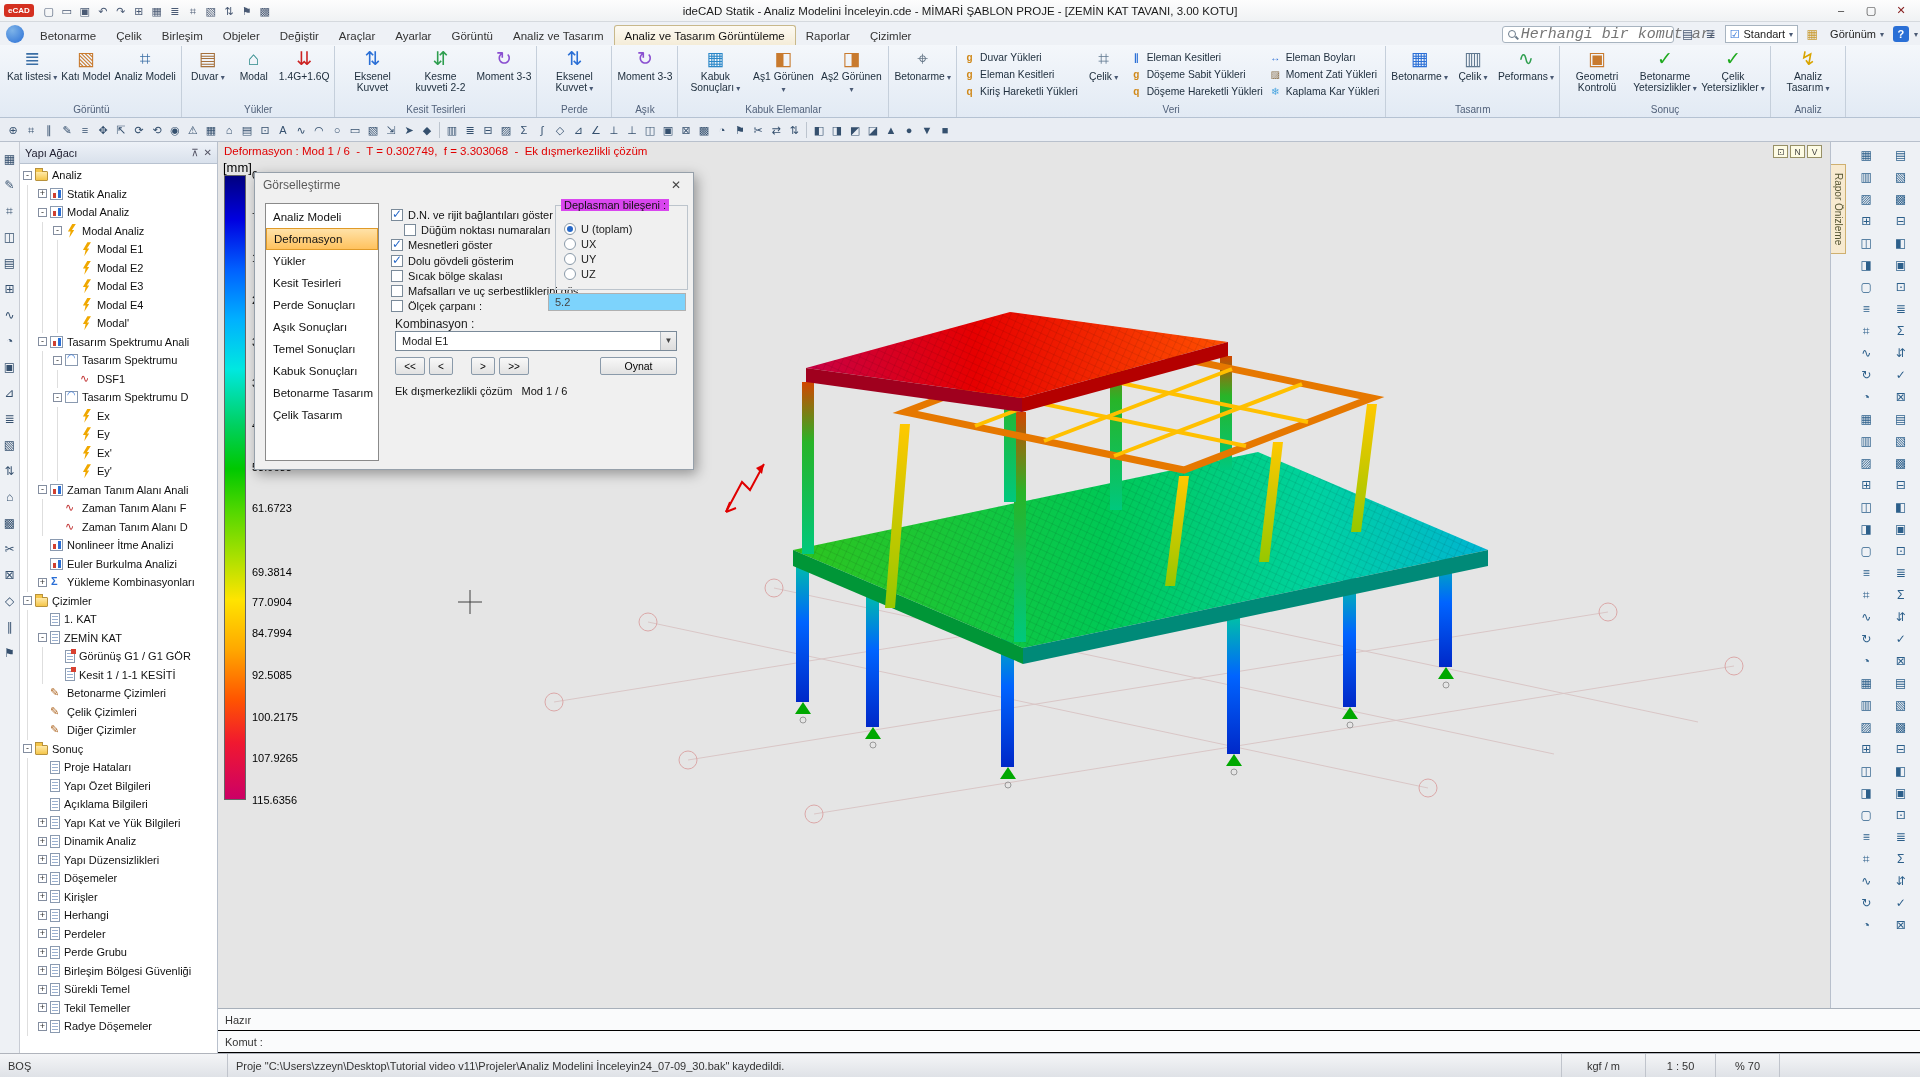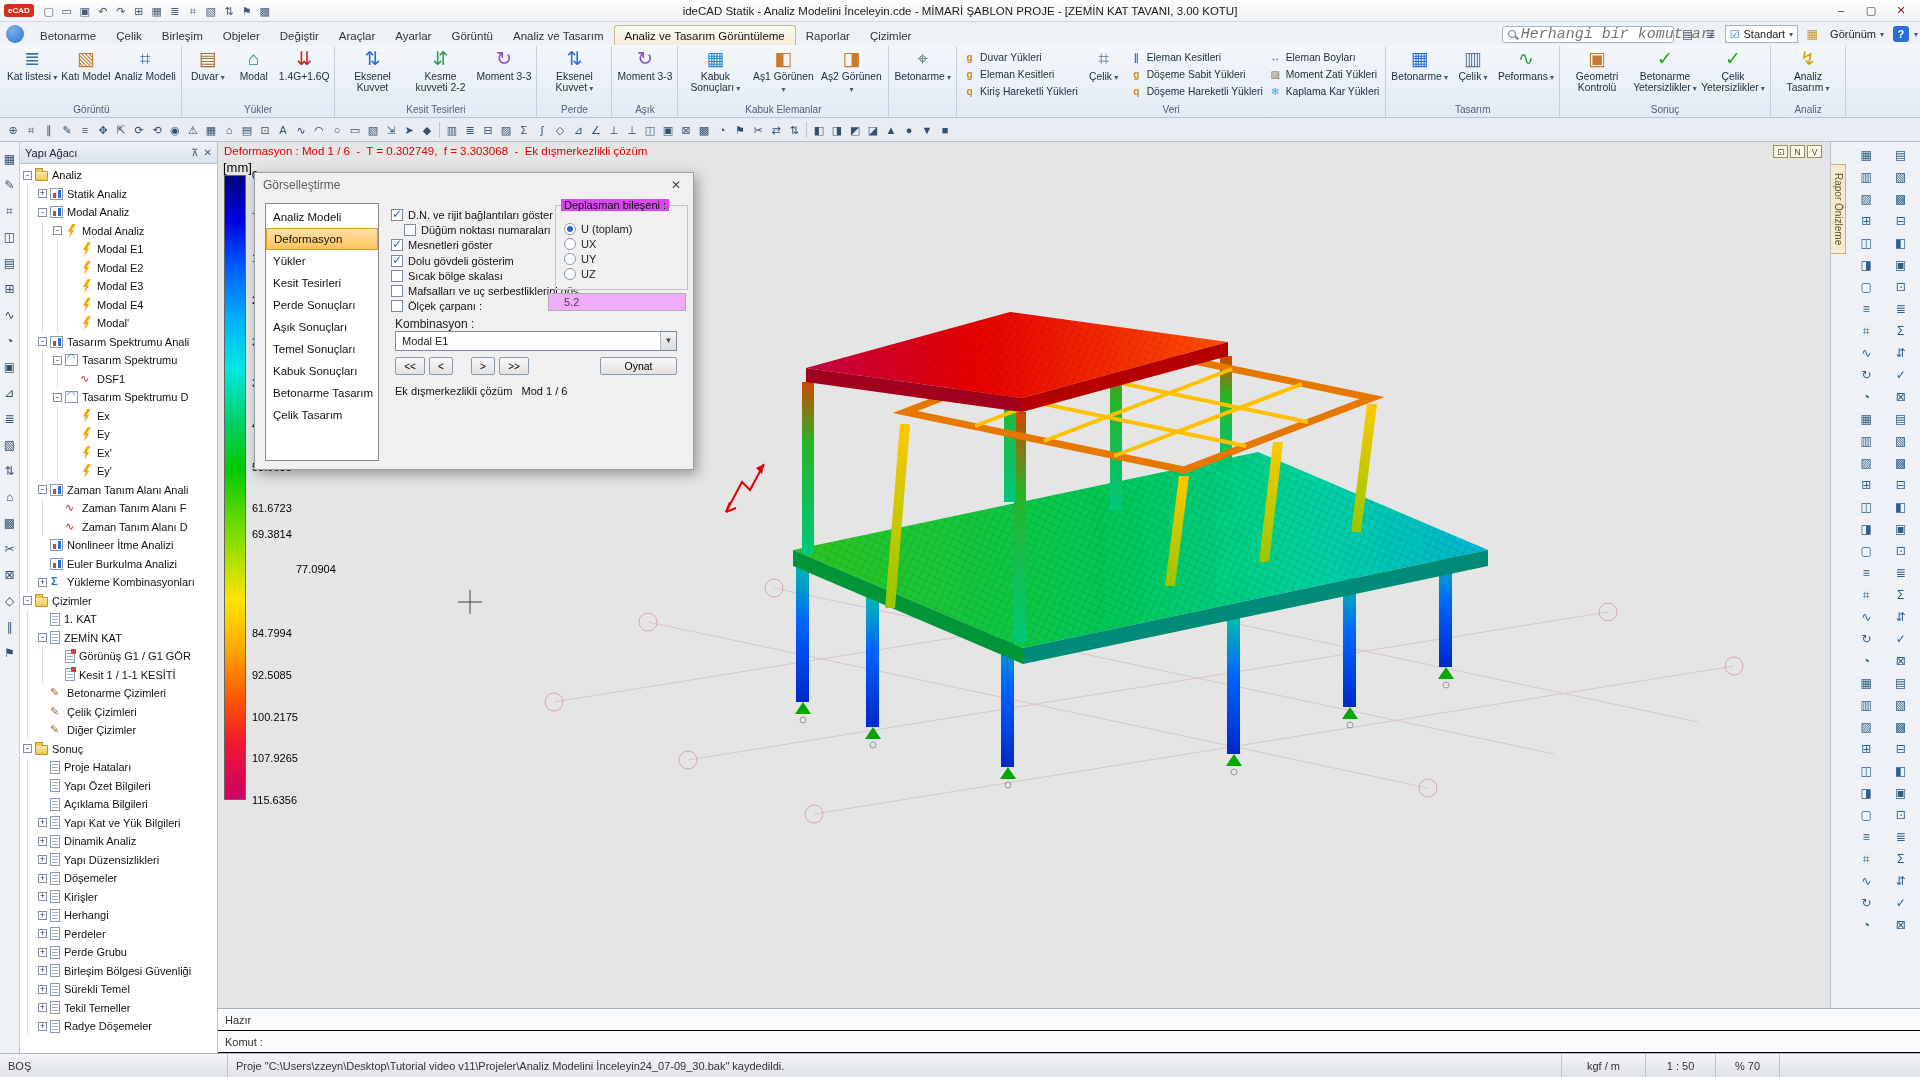--- a/index.html
+++ b/index.html
@@ -109,21 +109,21 @@
   #dlg-title{height:24px;display:flex;align-items:center;padding:0 8px;font-size:12px;color:#5a5a5a}
   #dlg-close{margin-left:auto;font-size:12px;color:#444;width:18px;text-align:center}
   #dlg-list{position:absolute;left:10px;top:30px;width:114px;height:258px;background:#fff;border:1px solid #8a8a8a;padding-top:2px}
   .dlg-li{height:22px;line-height:22px;padding-left:7px;font-size:11.5px;color:#111;white-space:nowrap;overflow:hidden}
   .dlg-li.sel{background:linear-gradient(#ffe2a8,#ffc25e);border:1px solid #e09a28;line-height:20px}
   #dlg-cbs{position:absolute;left:136px;top:34px;width:162px}
   .cbrow{display:flex;align-items:center;height:15.3px;font-size:11px;color:#111;white-space:nowrap;cursor:default}
   .cbrow.ind{padding-left:13px}
   .cb{width:12px;height:12px;border:1px solid #7a8a99;background:#fff;display:inline-block;margin-right:5px;position:relative;flex:none}
   .cb.on::after{content:"✓";position:absolute;left:0;top:-3px;font-size:12px;color:#2668c8;font-weight:bold}
-  #dlg-scalebox{position:absolute;left:293px;top:120px;width:138px;height:18px;background:#f0abfc;border:1px solid #b0b0b0;line-height:16px;padding-left:15px;color:#444;font-size:11px}
+  #dlg-scalebox{position:absolute;left:293px;top:120px;width:138px;height:18px;background:#7dd3fc;border:1px solid #b0b0b0;line-height:16px;padding-left:6px;color:#444;font-size:11px}
   #dlg-group{position:absolute;left:300px;top:32px;width:133px;height:85px;border:1px solid #bcc4cc}
   #dlg-group .grp-title{position:absolute;top:-7px;left:5px;background:#d946ef;padding:0 3px;font-size:11px;color:#111;white-space:nowrap}
   #dlg-radios{position:absolute;left:8px;top:16px;right:2px}
   .rdrow{display:flex;align-items:center;height:14.8px;font-size:11px;white-space:nowrap;cursor:default}
   .rd{width:12px;height:12px;border:1px solid #8a9aa9;border-radius:50%;background:#fff;display:inline-block;margin-right:5px;position:relative;flex:none}
   .rd.on::after{content:"";position:absolute;left:2px;top:2px;width:6px;height:6px;border-radius:50%;background:#2668c8}
   #dlg-combo-label{position:absolute;left:140px;top:144px;font-size:12px}
   #dlg-combo{position:absolute;left:140px;top:158px;width:282px;height:20px;background:#fff;border:1px solid #7a8a99;display:flex;align-items:center}
   #dlg-combo .val{flex:1;padding-left:6px;font-size:11px}
   #dlg-combo .dd{width:16px;height:100%;background:linear-gradient(#f2f2f2,#ddd);border-left:1px solid #b0b8c0;text-align:center;line-height:18px;font-size:8px;color:#444}
@@ -913,22 +913,22 @@
       </div>
   <span class="scl" style="top: 27px;">0</span>
       <span class="scl" style="top: 68.6667px;">7.7090</span>
       <span class="scl" style="top: 110.333px;">15.4181</span>
       <span class="scl" style="top: 152px;">23.1271</span>
       <span class="scl" style="top: 193.667px;">30.8362</span>
       <span class="scl" style="top: 235.333px;">38.5452</span>
       <span class="scl" style="top: 277px;">46.2542</span>
       <span class="scl" style="top: 318.667px;">53.9633</span>
       <span class="scl" style="top: 360.333px;">61.6723</span>
-      <span class="scl" style="top: 386px;">69.3814</span>
-      <span class="scl" style="top: 421px; margin-left: 44px;">77.0904</span>
+      <span class="scl" style="top: 424px;">69.3814</span>
+      <span class="scl" style="top: 454px;">77.0904</span>
       <span class="scl" style="top: 485.333px;">84.7994</span>
       <span class="scl" style="top: 527px;">92.5085</span>
       <span class="scl" style="top: 568.667px;">100.2175</span>
       <span class="scl" style="top: 610.333px;">107.9265</span>
       <span class="scl" style="top: 652px;">115.6356</span>
     </div>
 
   <div id="command">
     <div class="crow">Hazır</div>
     <div class="crow">Komut :</div>

